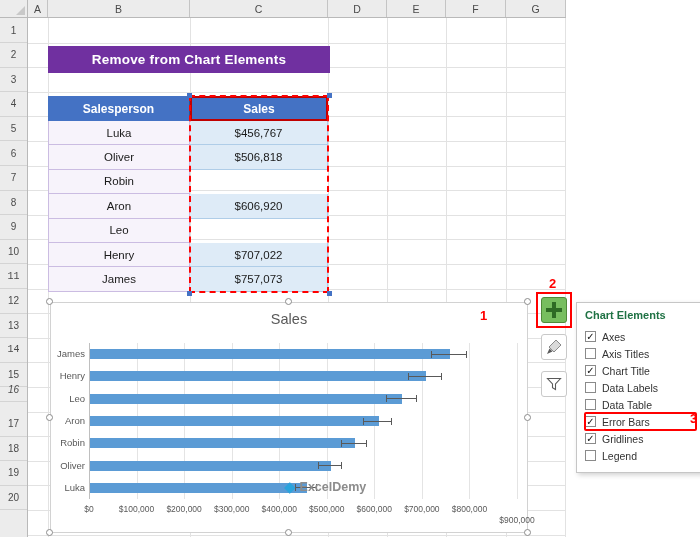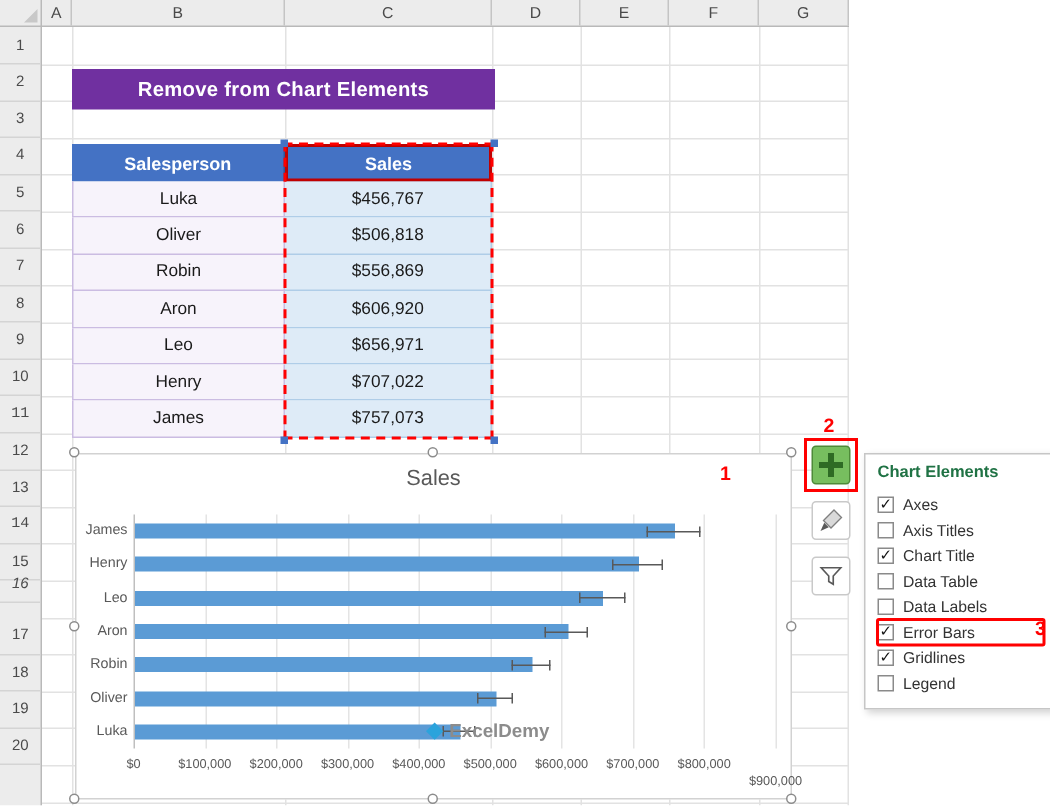--- a/index.html
+++ b/index.html
@@ -165,29 +165,27 @@
       <div class="tr">
         <div class="td td-name">Luka</div>
         <div class="td td-sales">$456,767</div>
       </div>
       <div class="tr">
         <div class="td td-name">Oliver</div>
         <div class="td td-sales">$506,818</div>
       </div>
       <div class="tr">
         <div class="td td-name">Robin</div>
-        <div class="td td-sales">$556,869</div>
       </div>
       <div class="tr">
         <div class="td td-name">Aron</div>
         <div class="td td-sales">$606,920</div>
       </div>
       <div class="tr">
         <div class="td td-name">Leo</div>
-        <div class="td td-sales">$656,971</div>
       </div>
       <div class="tr">
         <div class="td td-name">Henry</div>
         <div class="td td-sales">$707,022</div>
       </div>
       <div class="tr">
         <div class="td td-name">James</div>
         <div class="td td-sales">$757,073</div>
       </div>
     </div>
@@ -301,25 +299,25 @@
       <div class="pitem">
         <span class="cb"></span>
         <span class="plabel">Axis Titles</span>
       </div>
       <div class="pitem">
         <span class="cb">✓</span>
         <span class="plabel">Chart Title</span>
       </div>
       <div class="pitem">
         <span class="cb"></span>
+        <span class="plabel">Data Labels</span>
+      </div>
+      <div class="pitem">
+        <span class="cb"></span>
         <span class="plabel">Data Table</span>
-      </div>
-      <div class="pitem">
-        <span class="cb"></span>
-        <span class="plabel">Data Labels</span>
       </div>
       <div class="pitem hl">
         <span class="cb">✓</span>
         <span class="plabel">Error Bars</span>
       </div>
       <div class="pitem">
         <span class="cb">✓</span>
         <span class="plabel">Gridlines</span>
       </div>
       <div class="pitem">

